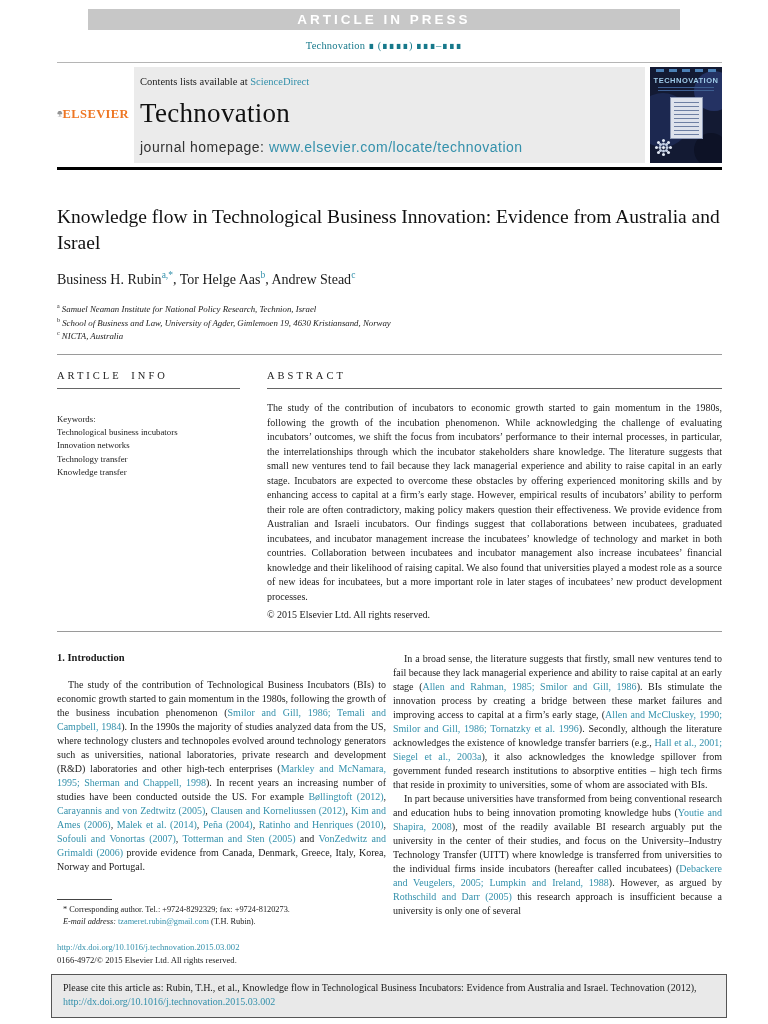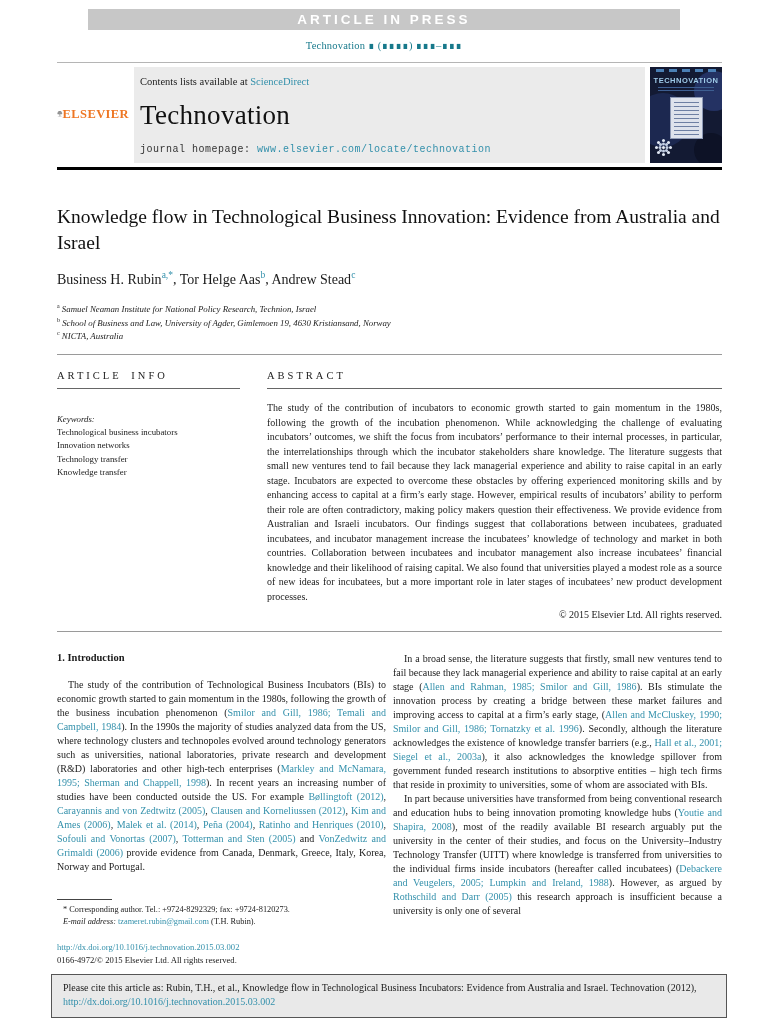--- a/index.html
+++ b/index.html
@@ -35,21 +35,21 @@
     font-size:12.5px; color:#ee7623; letter-spacing:0.4px; font-weight:bold;
     font-family:"Liberation Serif", serif; margin-top:1px;
   }
   .mast-center {
     flex:1; background:#ebebeb; padding:9px 6px 8px 6px;
     display:flex; flex-direction:column; justify-content:space-between;
   }
   .contents-line { font-size:10.5px; color:#222; }
   .journal-name { font-size:27px; color:#111; letter-spacing:0.3px; }
   .homepage-line {
-    font-family:Liberation Mono, monospace; font-size:10px;
+    font-family:Liberation Sans, sans-serif; font-size:14px;
     letter-spacing:0.5px; color:#333;
   }
   .cover {
     width:72px; height:96px; background:#131a33; position:relative; overflow:hidden;
     align-self:center;
   }
   .cover .c1,.cover .c2,.cover .c3 { position:absolute; border-radius:50%; }
   .cover .c1 { width:54px; height:54px; background:#1c2850; left:-14px; top:26px; }
   .cover .c2 { width:40px; height:40px; background:#243263; right:-12px; top:4px; }
   .cover .c3 { width:34px; height:34px; background:#0d1226; right:-6px; bottom:-4px; }
@@ -89,23 +89,23 @@
 
   
   .info-abstract { margin:15px 46px 0 57px; display:flex; gap:27px; }
   .info-col { width:183px; flex:none; }
   .abstract-col { flex:1; }
   .sec-head {
     font-size:10.5px; letter-spacing:3px; word-spacing:4px; color:#222;
     padding-bottom:7px; border-bottom:1px solid #666; font-weight:normal;
   }
   .keywords { margin-top:24px; font-size:8.8px; line-height:1.5; }
-  .keywords-label { font-style:italic; }
+  .keywords-label { }
   .abstract-text { margin-top:12px; font-size:10px; line-height:1.45; text-align:justify; color:#1c1c1c; }
-  .copyright { margin-top:5px; font-size:10px; text-align:right; }
+  .copyright { margin-top:5px; font-size:10px; }
 
   
   .body-cols { margin:20px 46px 0 57px; display:flex; gap:7px; }
   .col { flex:1; min-width:0; }
   .intro-head { font-size:10.5px; font-weight:bold; margin-bottom:15px; }
   .para { font-size:10px; line-height:1.4; text-align:justify; }
   .para.indent { text-indent:11px; }
   .para + .para { margin-top:0; }
 
   

